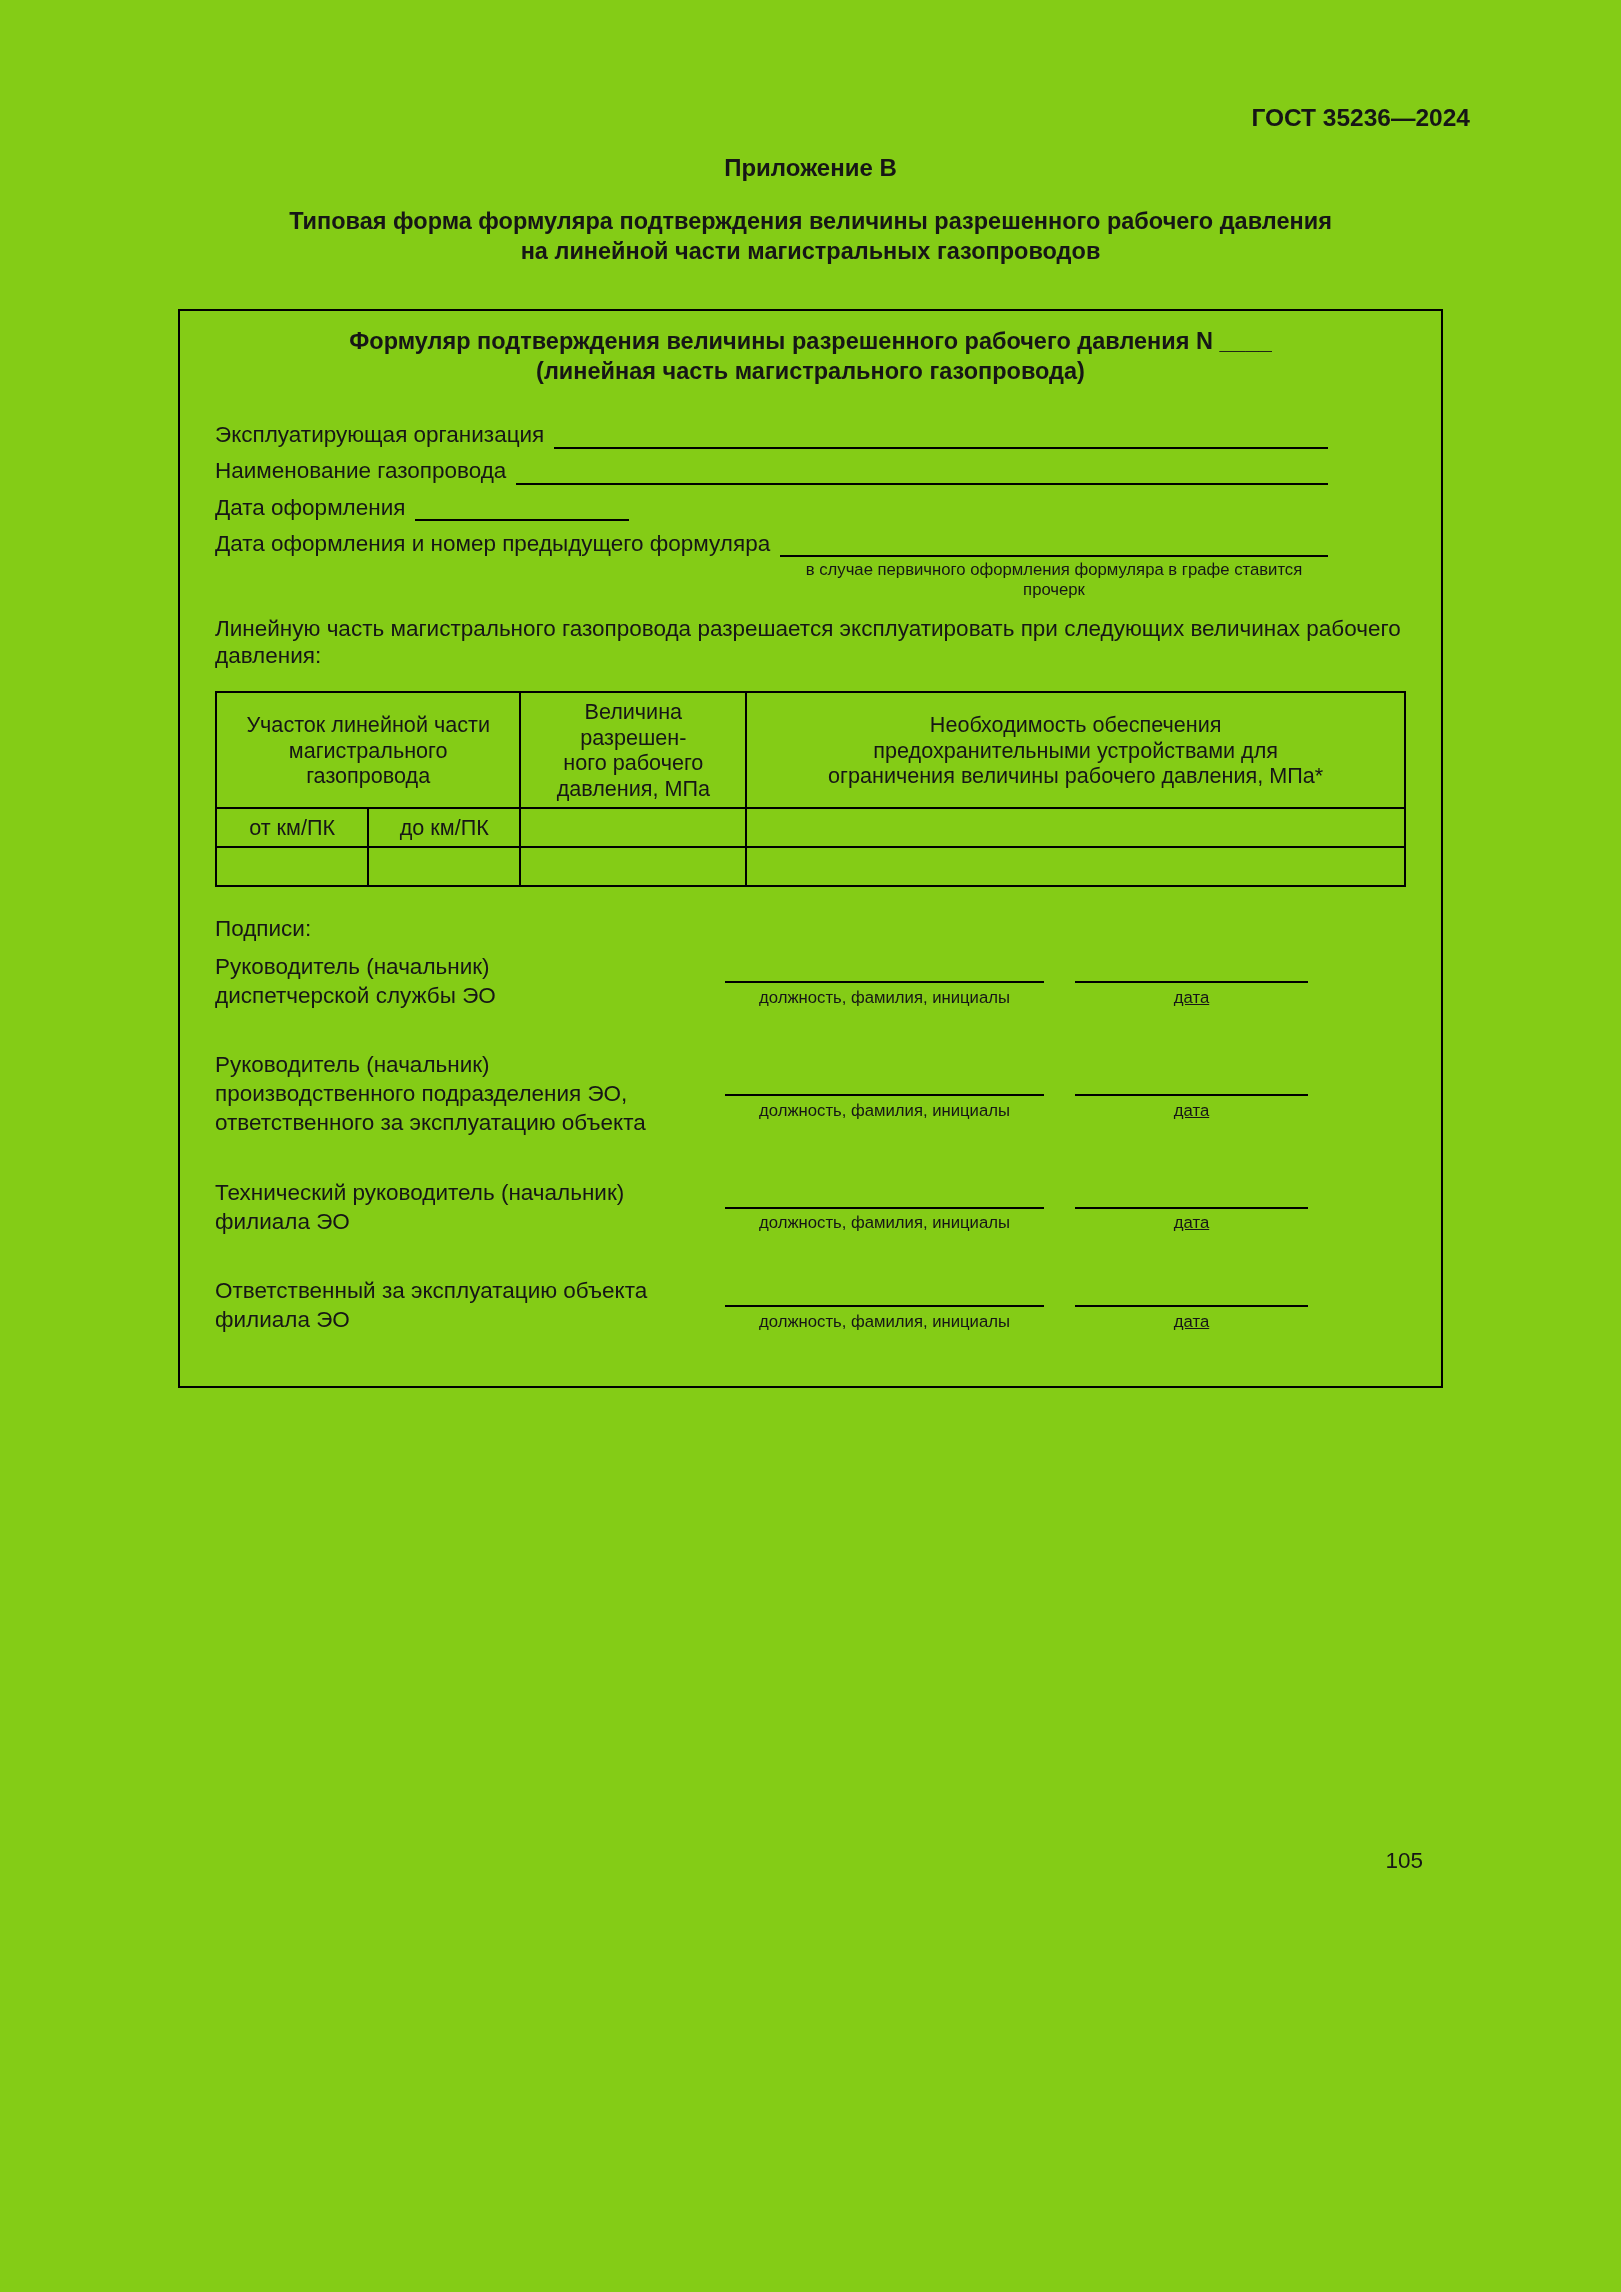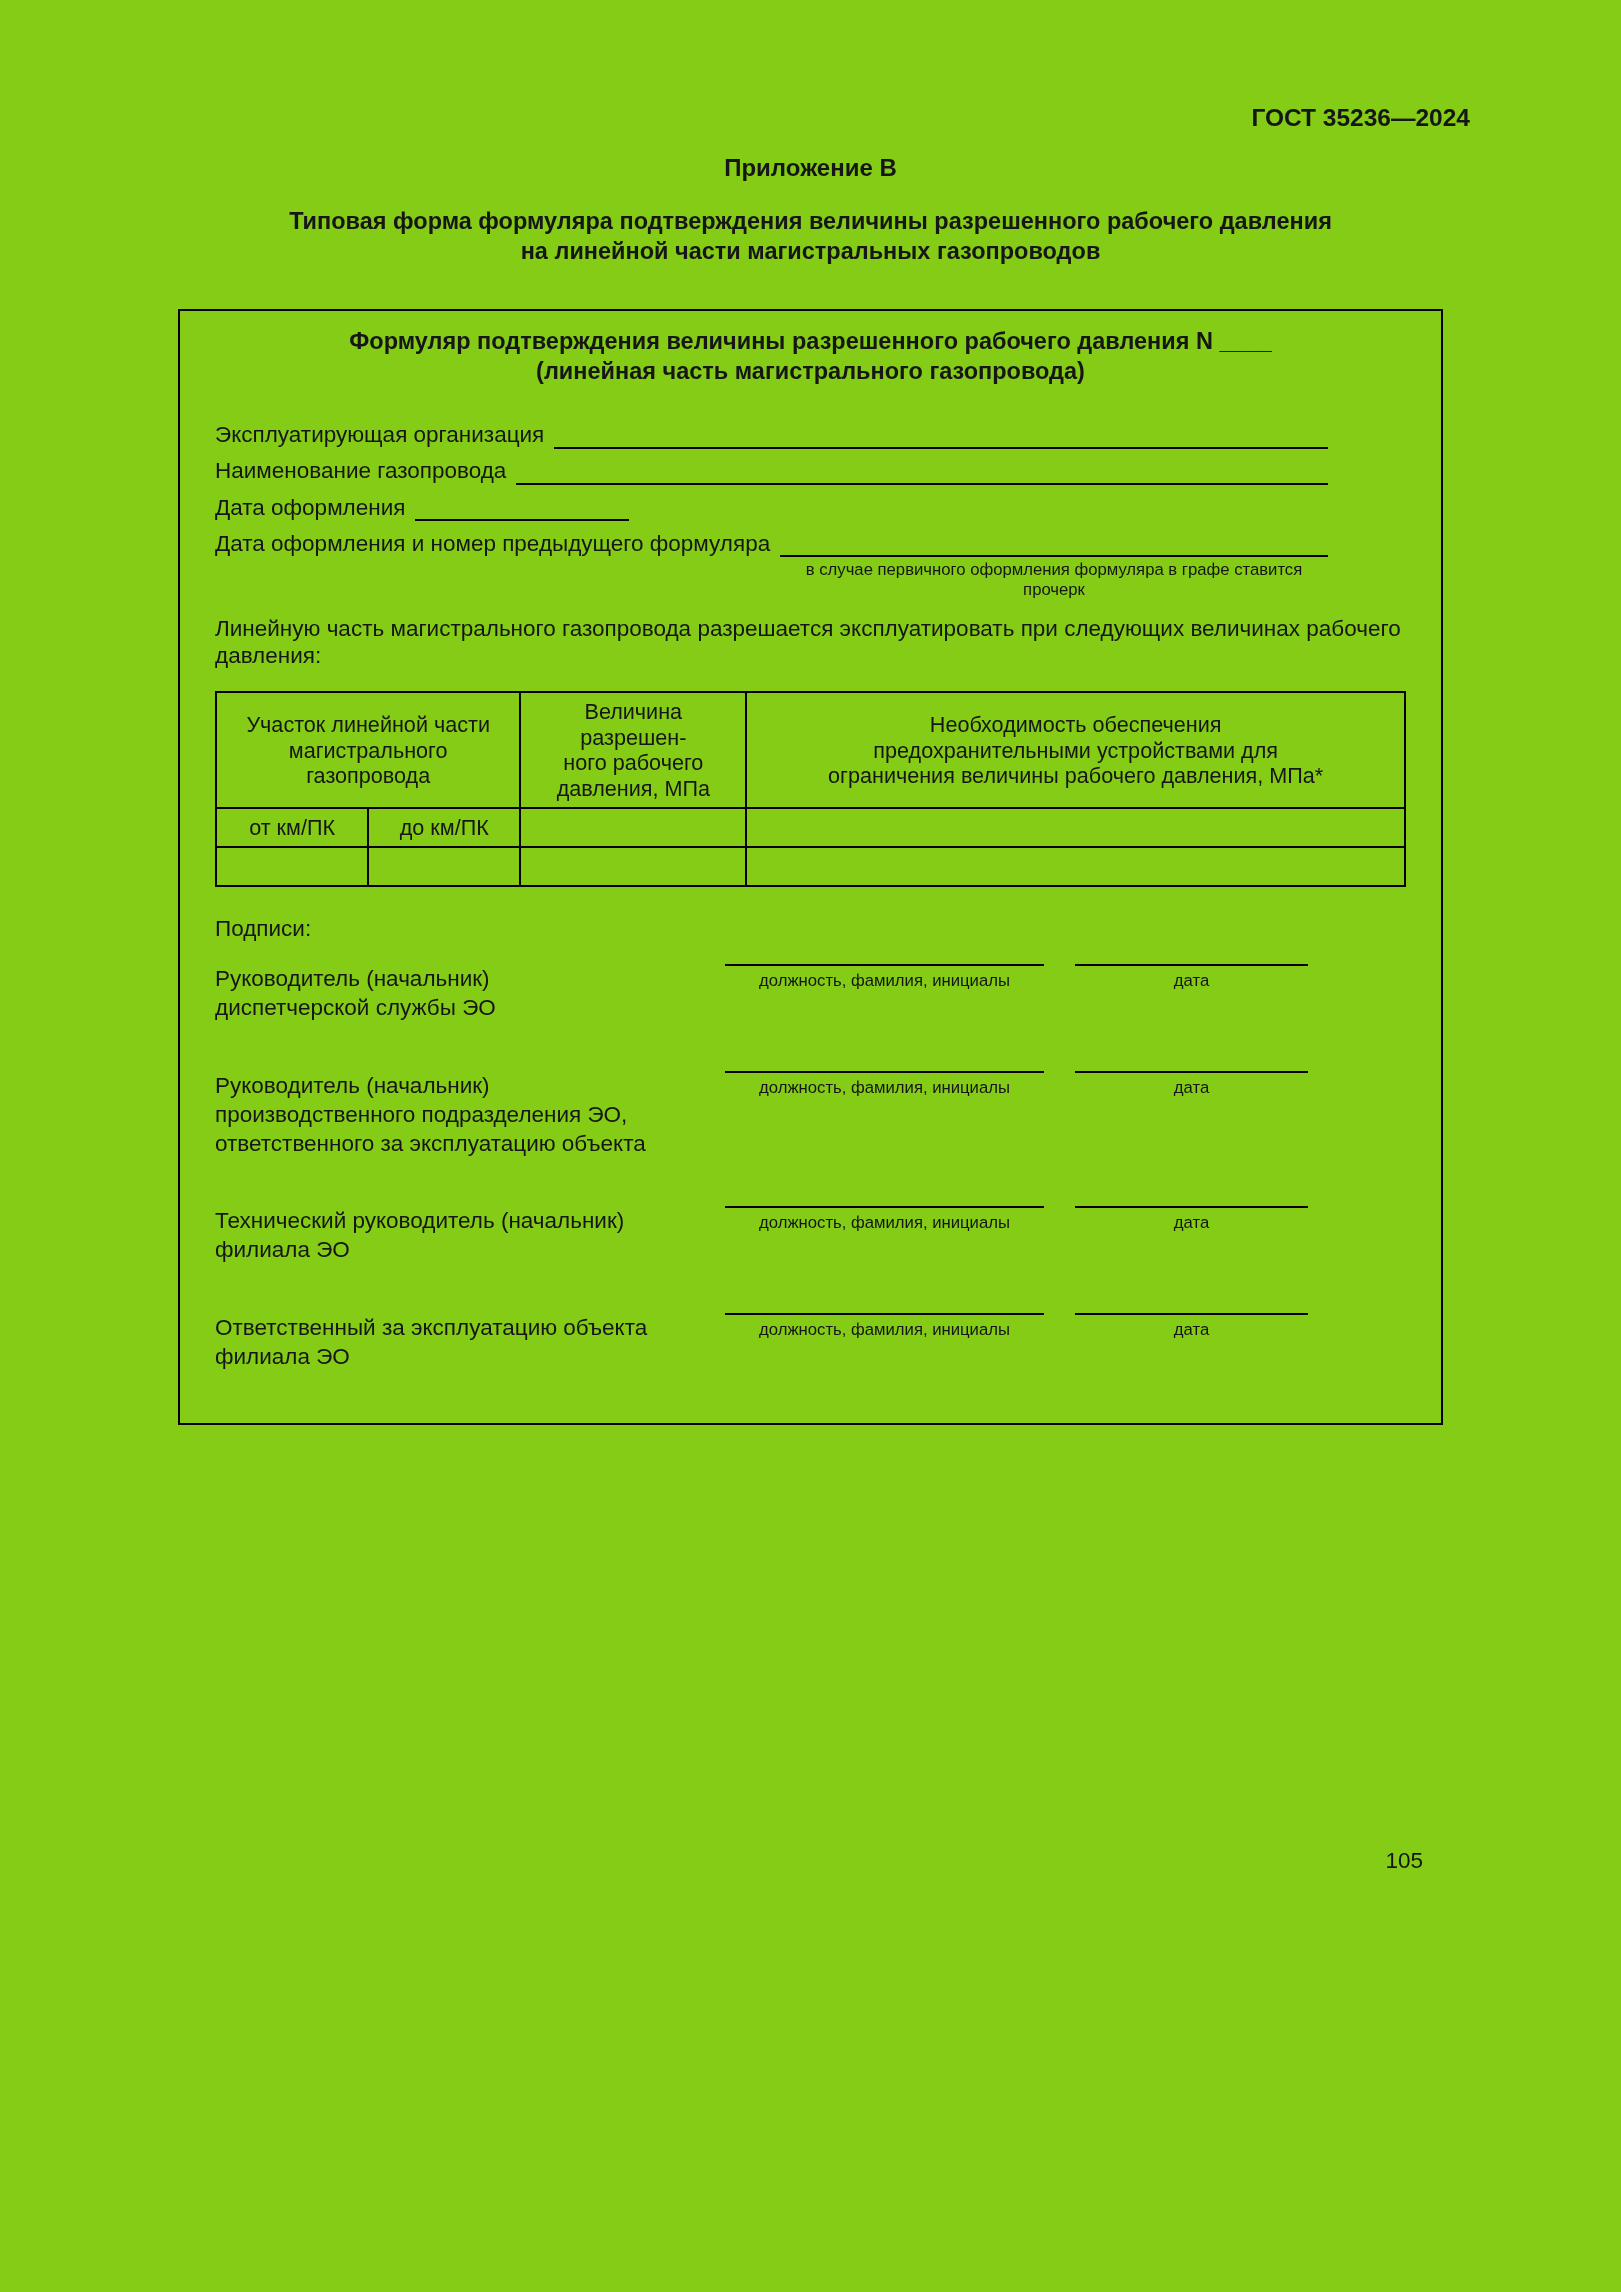--- a/index.html
+++ b/index.html
@@ -73,33 +73,33 @@
     text-align: center;
     vertical-align: middle;
     font-weight: normal;
   }
   .press-table .th { white-space: pre-line; }
   .subrow td, .emptyrow td { height: 39px; }
   .footnote-cell { text-align: left !important; padding: 4.9px 11.8px !important; }
   .sigs-label { margin-top: 27.4px; }
   .sig-row {
     display: flex;
-    align-items: flex-start;
-    margin-top: 22px;
+    align-items: center;
+    margin-top: 10px;
     margin-bottom: 13.7px;
     padding-right: 98px;
   }
   .sig-role {
     flex: 0 0 510px;
     white-space: pre-line;
     padding-bottom: 26.5px;
     line-height: 29px;
   }
   .sig-name { flex: 1 1 auto; margin-right: 31px; }
-  .sig-date { flex: 0 0 233px; }
+  .sig-date { flex: 0 0 233px; text-decoration: underline; }
   .sig-line { border-bottom: 2px solid #000; height: 2px; }
   .sig-caption {
     font-size: 16.7px; line-height: 19.6px;
     text-align: center;
     padding-top: 4.9px;
   }
   .page-number {
     position: absolute;
     top: 1847px;
     right: 198px;

